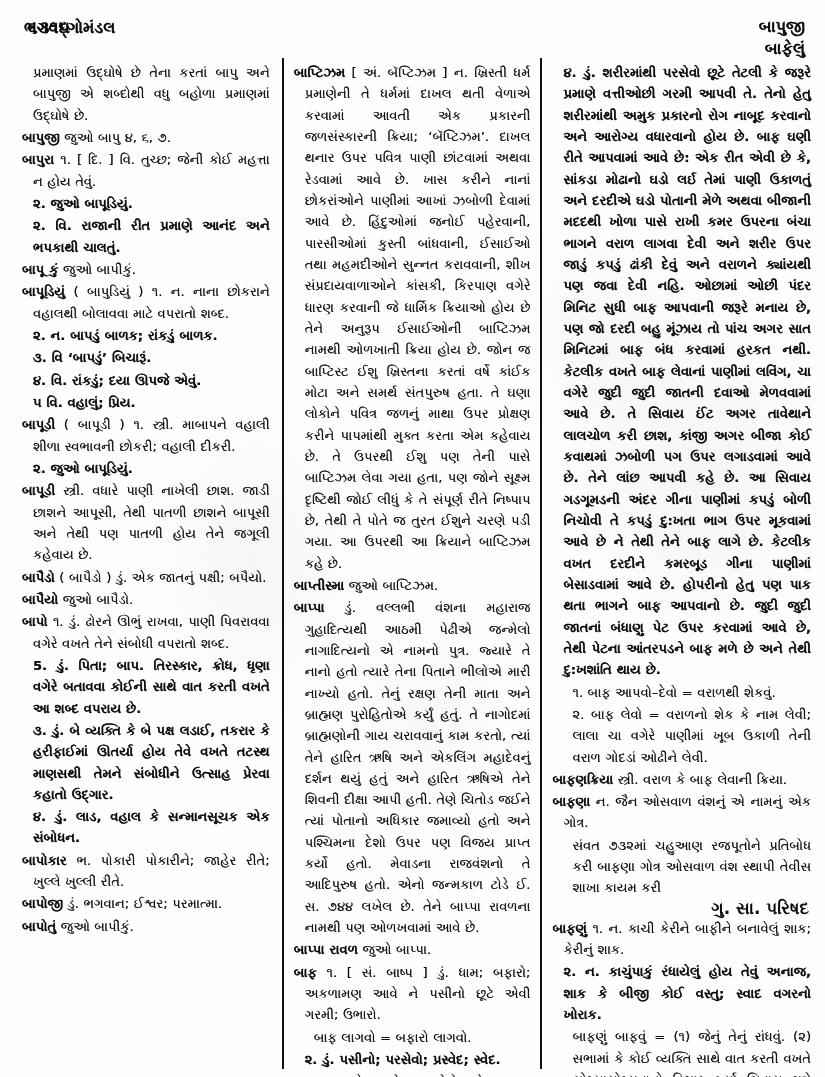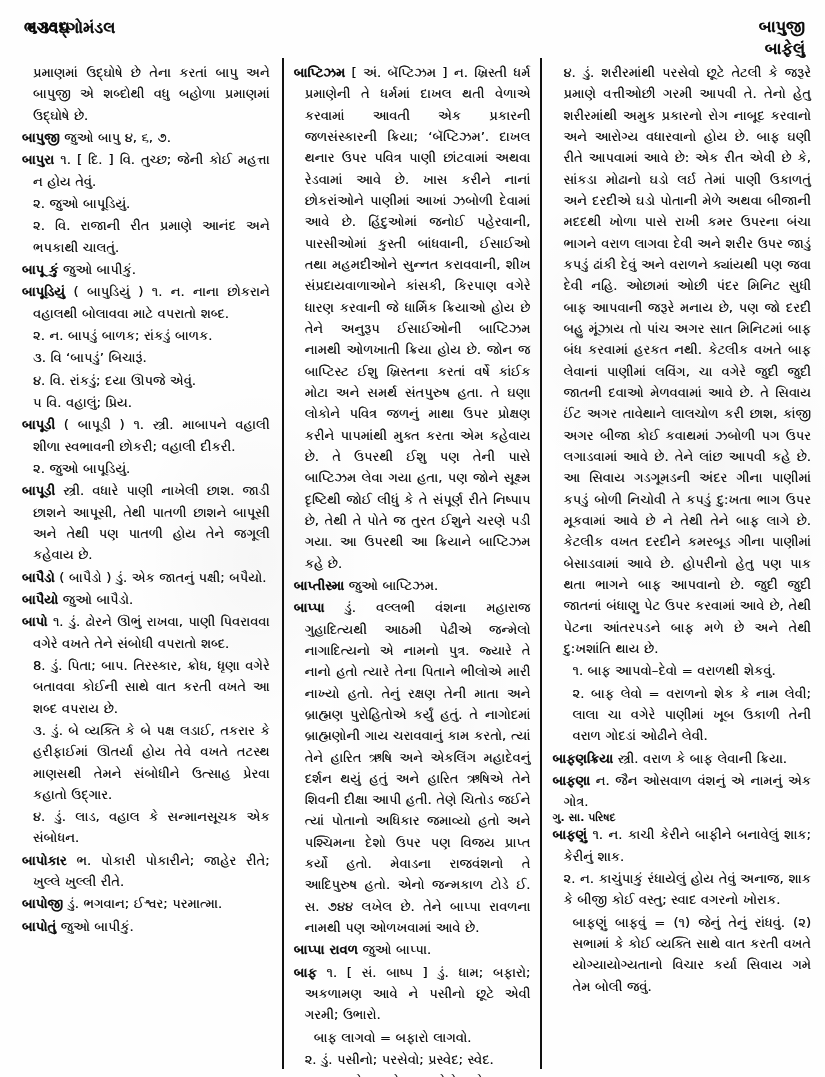--- a/index.html
+++ b/index.html
@@ -102,36 +102,38 @@
     text-justify: inter-word;
     word-spacing: 0.4px;
   }
   .entry.hang {
     padding-left: 11px;
     text-indent: -11px;
   }
   .entry.indent {
     padding-left: 11px;
     text-indent: 0px;
+    font-weight: bold;
   }
   .entry.indent2 {
     padding-left: 20px;
     text-indent: 0px;
   }
   .entry.cont {
     padding-left: 11px;
     text-indent: 0px;
   }
   .hw {
     font-weight: 700;
     margin-top: 27px;
   }
   .src {
     display: block;
-    font-size: 11px;
+    text-align: right;
+    font-size: 17px;
     font-weight: 700;
     padding-right: 2px;
     margin-top: -2px;
   }
 
   
   .entry, .rh-folio, .rh-title, .rh-guide {
     text-shadow: 0.25px 0 0 rgba(0,0,0,0.45), -0.2px 0.2px 0 rgba(0,0,0,0.2);
   }
 </style>
@@ -162,21 +164,21 @@
           <p class="entry indent">૨. ન. બાપડું બાળક; રાંકડું બાળક.</p>
           <p class="entry indent">૩. વિ ‘બાપડું’ બિચારૂં.</p>
           <p class="entry indent">૪. વિ. રાંકડું; દયા ઊપજે એવું.</p>
           <p class="entry indent">૫ વિ. વહાલું; પ્રિય.</p>
           <p class="entry hang"><span class="hw">બાપૂડી</span><span> ( બાપૂડી ) ૧. સ્ત્રી. માબાપને વહાલી શીળા સ્વભાવની છોકરી; વહાલી દીકરી.</span></p>
           <p class="entry indent">૨. જુઓ બાપૂડિયું.</p>
           <p class="entry hang"><span class="hw">બાપૂડી</span><span> સ્ત્રી. વધારે પાણી નાખેલી છાશ. જાડી છાશને આપૂસી, તેથી પાતળી છાશને બાપૂસી અને તેથી પણ પાતળી હોય તેને જગૂલી કહેવાય છે.</span></p>
           <p class="entry hang"><span class="hw">બાપૈડો</span><span> ( બાપૈડો ) ડું. એક જાતનું પક્ષી; બપૈયો.</span></p>
           <p class="entry hang"><span class="hw">બાપૈયો</span><span> જુઓ બાપૈડો.</span></p>
           <p class="entry hang"><span class="hw">બાપો</span><span> ૧. ડું. ઢોરને ઊભું રાખવા, પાણી પિવરાવવા વગેરે વખતે તેને સંબોધી વપરાતો શબ્દ.</span></p>
-          <p class="entry indent">8. ડું. પિતા; બાપ. તિરસ્કાર, ક્રોધ, ધૃણા વગેરે બતાવવા કોઈની સાથે વાત કરતી વખતે આ શબ્દ વપરાય છે.</p>
+          <p class="entry indent">5. ડું. પિતા; બાપ. તિરસ્કાર, ક્રોધ, ધૃણા વગેરે બતાવવા કોઈની સાથે વાત કરતી વખતે આ શબ્દ વપરાય છે.</p>
           <p class="entry indent">૩. ડું. બે વ્યક્તિ કે બે પક્ષ લડાઈ, તકરાર કે હરીફાઈમાં ઊતર્યા હોય તેવે વખતે તટસ્થ માણસથી તેમને સંબોધીને ઉત્સાહ પ્રેરવા કહાતો ઉદ્‌ગાર.</p>
           <p class="entry indent">૪. ડું. લાડ, વહાલ કે સન્માનસૂચક એક સંબોધન.</p>
           <p class="entry hang"><span class="hw">બાપોકાર</span><span> ભ. પોકારી પોકારીને; જાહેર રીતે; ખુલ્લે ખુલ્લી રીતે.</span></p>
           <p class="entry hang"><span class="hw">બાપોજી</span><span> ડું. ભગવાન; ઈશ્વર; પરમાત્મા.</span></p>
           <p class="entry hang"><span class="hw">બાપોતું</span><span> જુઓ બાપીકું.</span></p>
         </div>
       <div class="col-rule rule-1"></div>
     </div>
     <div class="col col-2">
       <div id="col2-body">
@@ -191,20 +193,21 @@
         </div>
       <div class="col-rule rule-2"></div>
     </div>
     <div class="col col-3">
       <div id="col3-body">
           <p class="entry indent">૪. ડું. શરીરમાંથી પરસેવો છૂટે તેટલી કે જરૂરે પ્રમાણે વત્તીઓછી ગરમી આપવી તે. તેનો હેતુ શરીરમાંથી અમુક પ્રકારનો રોગ નાબૂદ કરવાનો અને આરોગ્ય વધારવાનો હોય છે. બાફ ઘણી રીતે આપવામાં આવે છે: એક રીત એવી છે કે, સાંકડા મોઢાનો ઘડો લર્ઇ તેમાં પાણી ઉકાળતું અને દરદીએ ઘડો પોતાની મેળે અથવા બીજાની મદદથી ખોળા પાસે રાખી કમર ઉપરના બંચા ભાગને વરાળ લાગવા દેવી અને શરીર ઉપર જાડું કપડું ઢાંકી દેવું અને વરાળને ક્યાંયથી પણ જવા દેવી નહિ. ઓછામાં ઓછી પંદર મિનિટ સુધી બાફ આપવાની જરૂરે મનાય છે, પણ જો દરદી બહુ મૂંઝાય તો પાંચ અગર સાત મિનિટમાં બાફ બંધ કરવામાં હરકત નથી. કેટલીક વખતે બાફ લેવાનાં પાણીમાં લવિંગ, ચા વગેરે જુદી જુદી જાતની દવાઓ મેળવવામાં આવે છે. તે સિવાય ઈંટ અગર તાવેથાને લાલચોળ કરી છાશ, કાંજી અગર બીજા કોઈ કવાથમાં ઝબોળી પગ ઉપર લગાડવામાં આવે છે. તેને લાંછ આપવી કહે છે. આ સિવાય ગડગૂમડની અંદર ગીના પાણીમાં કપડું બોળી નિચોવી તે કપડું દુ:ખતા ભાગ ઉપર મૂકવામાં આવે છે ને તેથી તેને બાફ લાગે છે. કેટલીક વખત દરદીને કમરબૂડ ગીના પાણીમાં બેસાડવામાં આવે છે. હોપરીનો હેતુ પણ પાક થતા ભાગને બાફ આપવાનો છે. જુદી જુદી જાતનાં બંધાણુ પેટ ઉપર કરવામાં આવે છે, તેથી પેટના આંતરપડને બાફ મળે છે અને તેથી દુ:ખશાંતિ થાય છે.</p>
           <p class="entry indent2">૧. બાફ આપવો–દેવો = વરાળથી શેકવું.</p>
           <p class="entry indent2">૨. બાફ લેવો = વરાળનો શેક કે નામ લેવી; લાલા ચા વગેરે પાણીમાં ખૂબ ઉકાળી તેની વરાળ ગોદડાં ઓઢીને લેવી.</p>
           <p class="entry hang"><span class="hw">બાફણક્રિયા</span><span> સ્ત્રી. વરાળ કે બાફ લેવાની ક્રિયા.</span></p>
           <p class="entry hang"><span class="hw">બાફણા</span><span> ન. જૈન ઓસવાળ વંશનું એ નામનું એક ગોત્ર.</span></p>
+          <p class="entry indent2">સંવત ૭૩૨માં ચહુઆણ રજપૂતોને પ્રતિબોધ કરી બાફણા ગોત્ર ઓસવાળ વંશ સ્થાપી તેવીસ શાખા કાયમ કરી</p>
           <div class="src">ગુ. સા. પરિષદ</div>
           <p class="entry hang"><span class="hw">બાફણું</span><span> ૧. ન. કાચી કેરીને બાફીને બનાવેલું શાક; કેરીનું શાક.</span></p>
           <p class="entry indent">૨. ન. કાચુંપાકું રંધાયેલું હોય તેવું અનાજ, શાક કે બીજી કોઈ વસ્તુ; સ્વાદ વગરનો ખોરાક.</p>
           <p class="entry indent2">બાફણું બાફવું = (૧) જેનું તેનું રાંધવું. (૨) સભામાં કે કોઈ વ્યક્તિ સાથે વાત કરતી વખતે યોગ્યાયોગ્યતાનો વિચાર કર્યા સિવાય ગમે તેમ બોલી જવું.</p>
         </div>
     </div>
   </div>
 
 </div>
 

